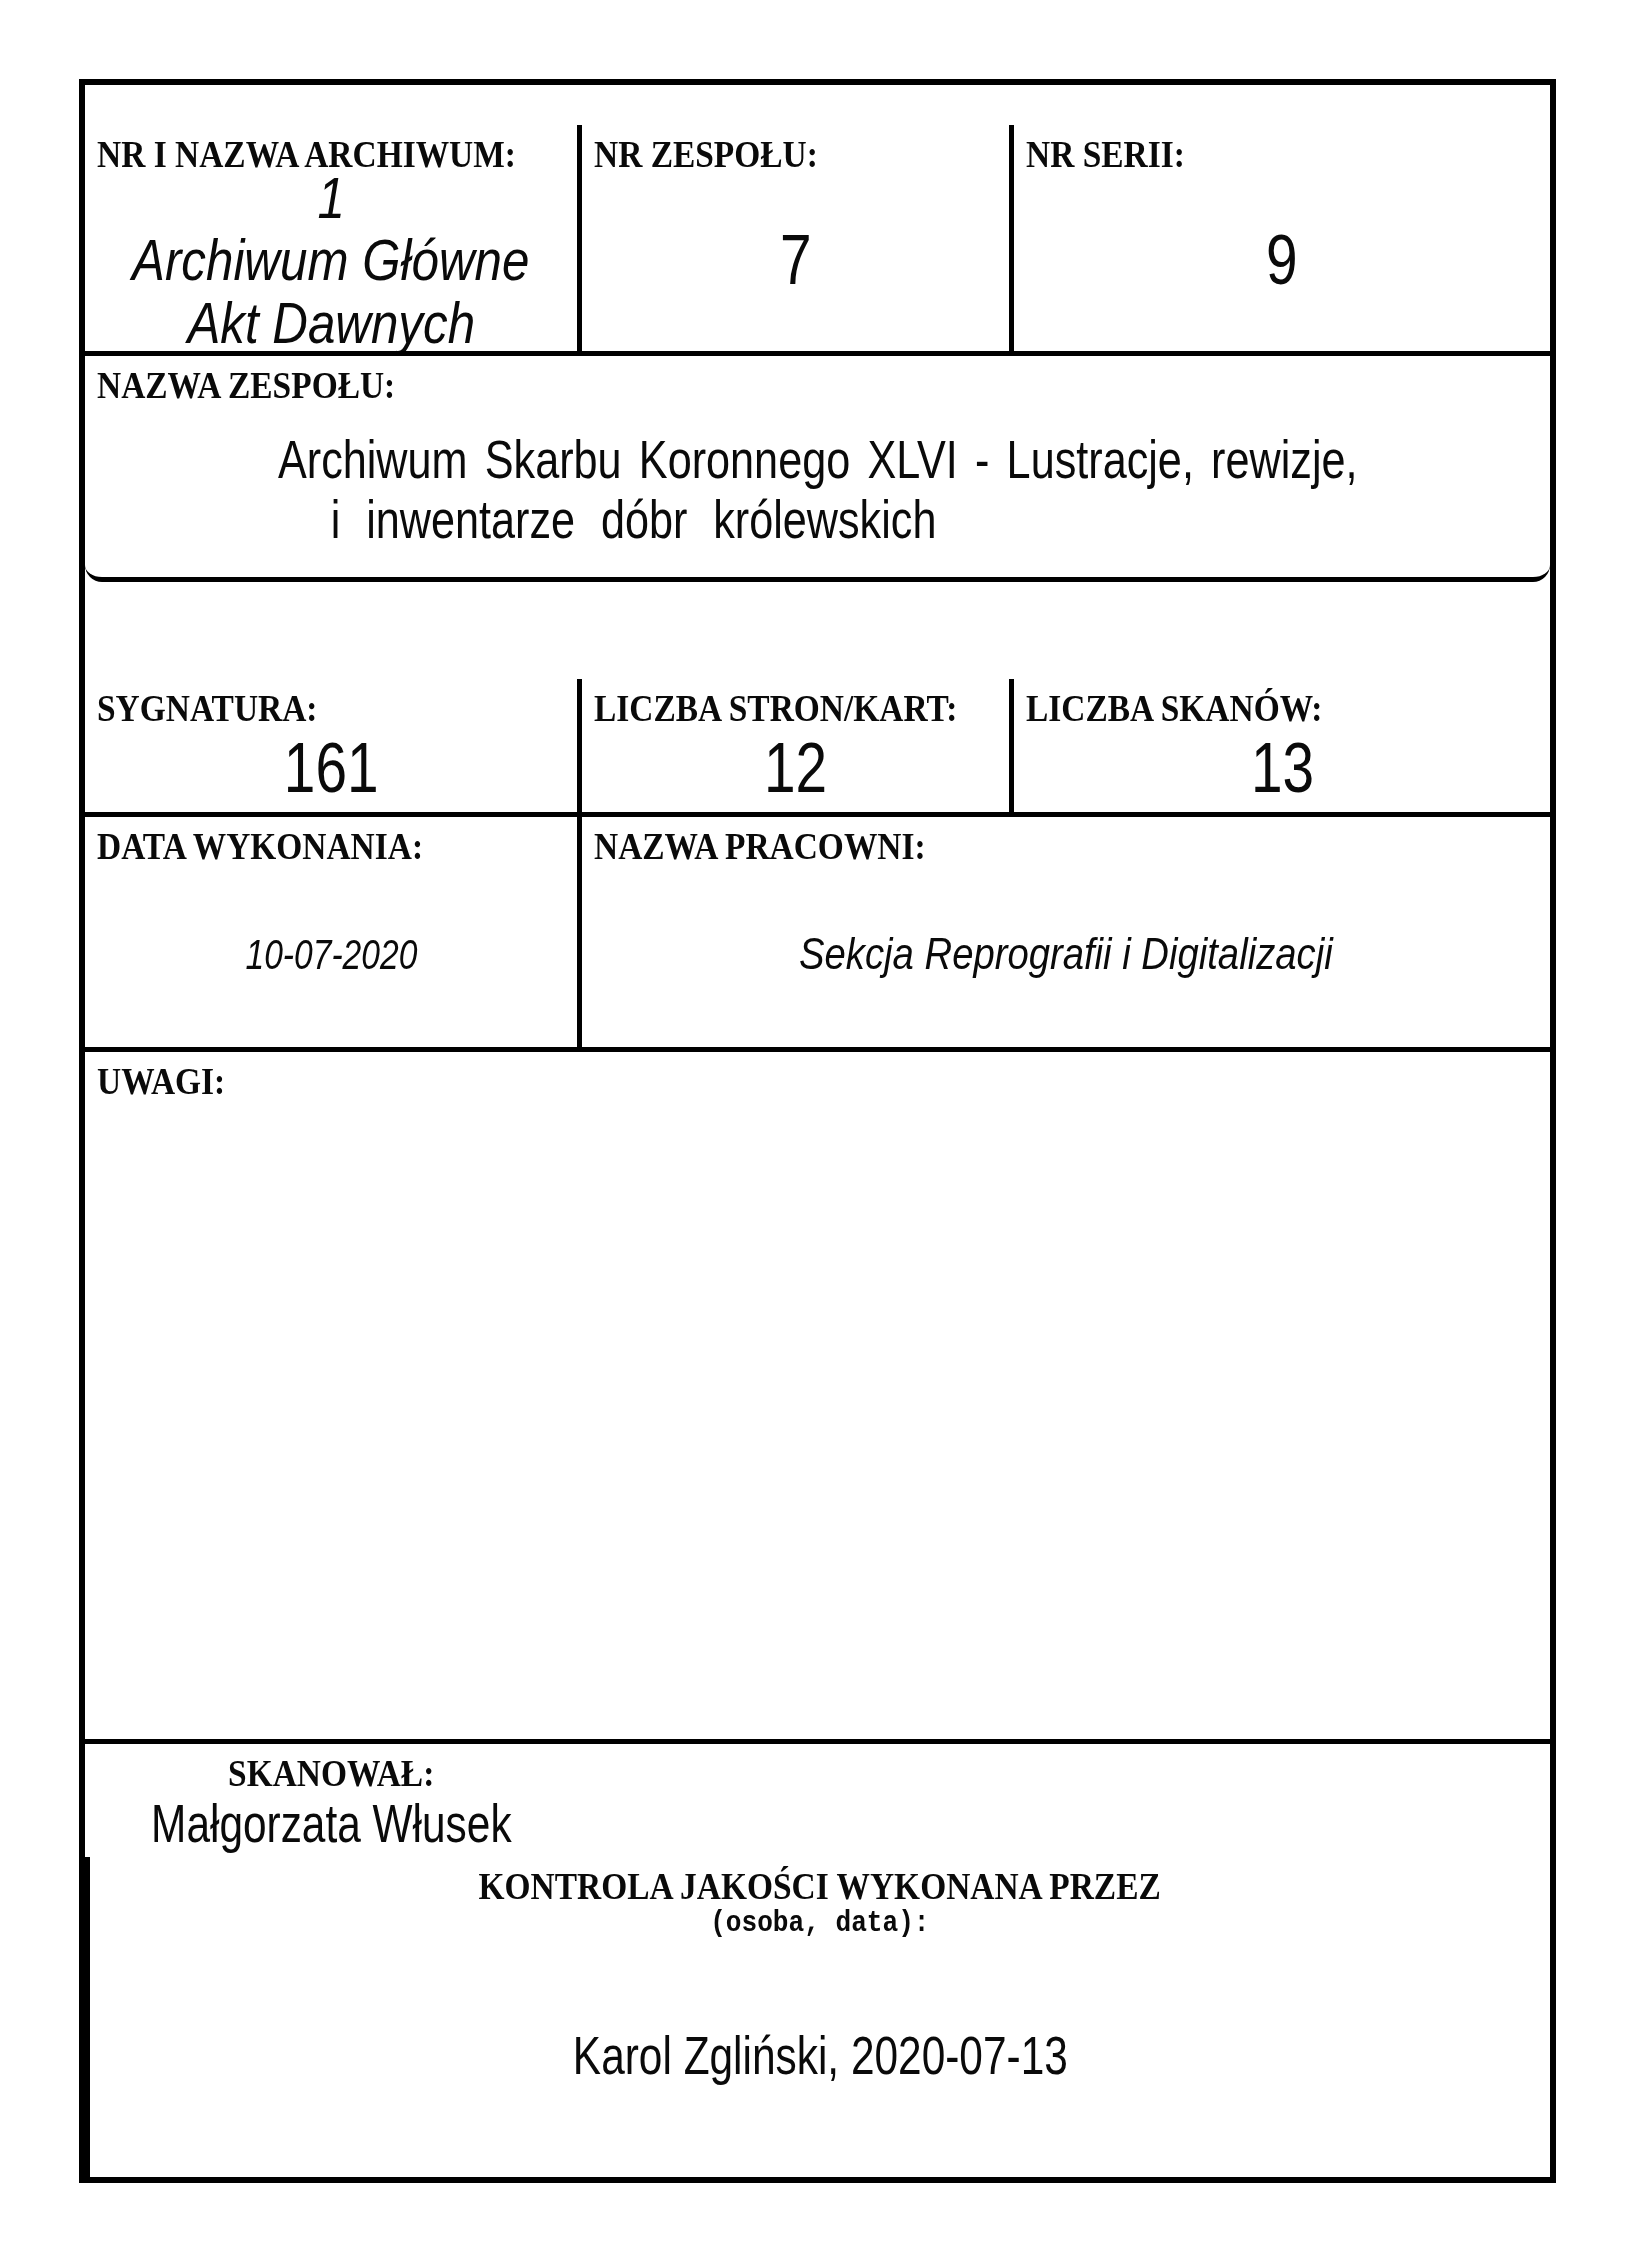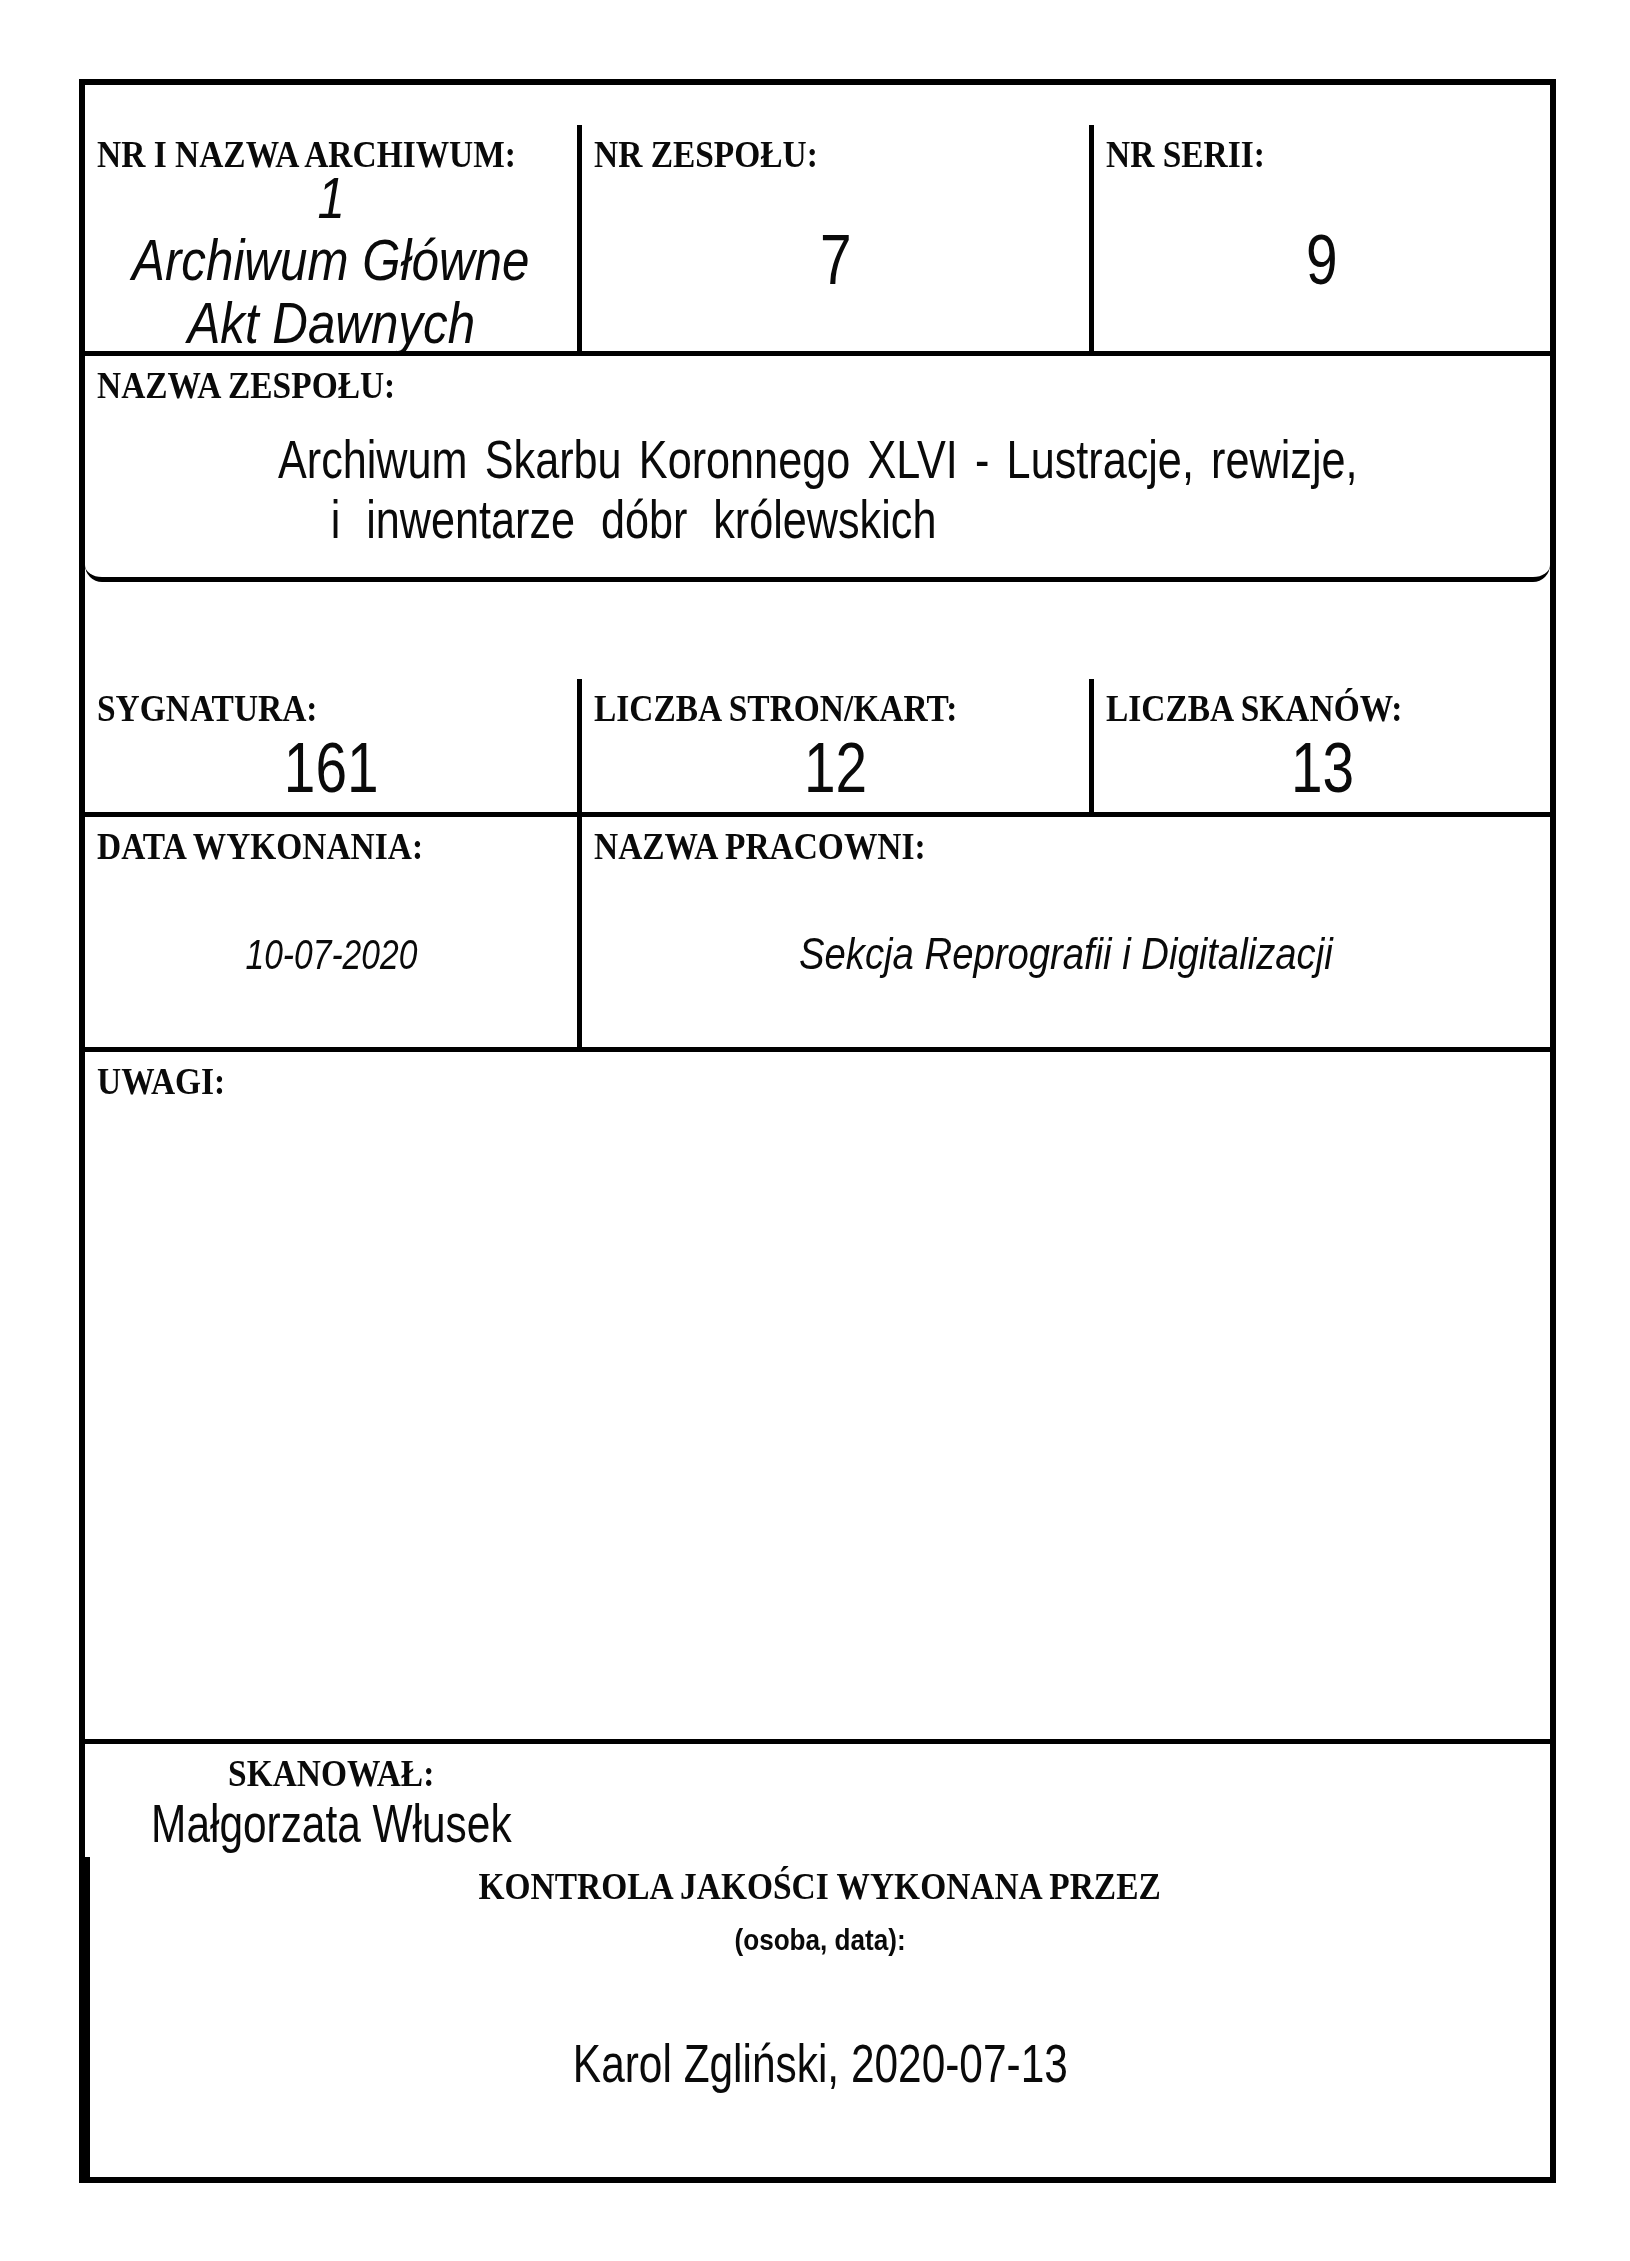--- a/index.html
+++ b/index.html
@@ -43,47 +43,46 @@
     box-sizing: border-box;
     border-left: 5.3px solid #000;
     padding: 8px 12px 5.3px 12px;
     display: flex;
     flex-direction: column;
     overflow: hidden;
     min-width: 0;
   }
   .cell:first-child { border-left: none; }
   .w-a { width: 492px; flex: none; }
-  .w-b { width: 512px; flex: none; }
+  .w-b { width: 432px; flex: none; }
   .w-rest { flex: 1; }
 
   .label {
     font-family: "Liberation Serif", serif;
     font-weight: bold;
     font-size: 38px;
     line-height: 1.12;
     white-space: nowrap;
     flex: none;
   }
   .label > span {
     display: inline-block;
     transform: scaleX(0.88);
     transform-origin: 0 50%;
   }
   .label.centered { text-align: center; }
   .label.centered > span { transform-origin: 50% 50%; }
   .sublabel {
-    font-family: Liberation Sans, sans-serif;
+    font-family: Liberation Mono, monospace;
     font-weight: bold;
     font-size: 29px;
     line-height: 1.1;
     text-align: center;
     white-space: nowrap;
     flex: none;
-    margin-top: 17px;
   }
   .sublabel > span {
     display: inline-block;
     transform: scaleX(0.9);
     transform-origin: 50% 50%;
   }
 
   .varea {
     flex: 1;
     display: flex;

